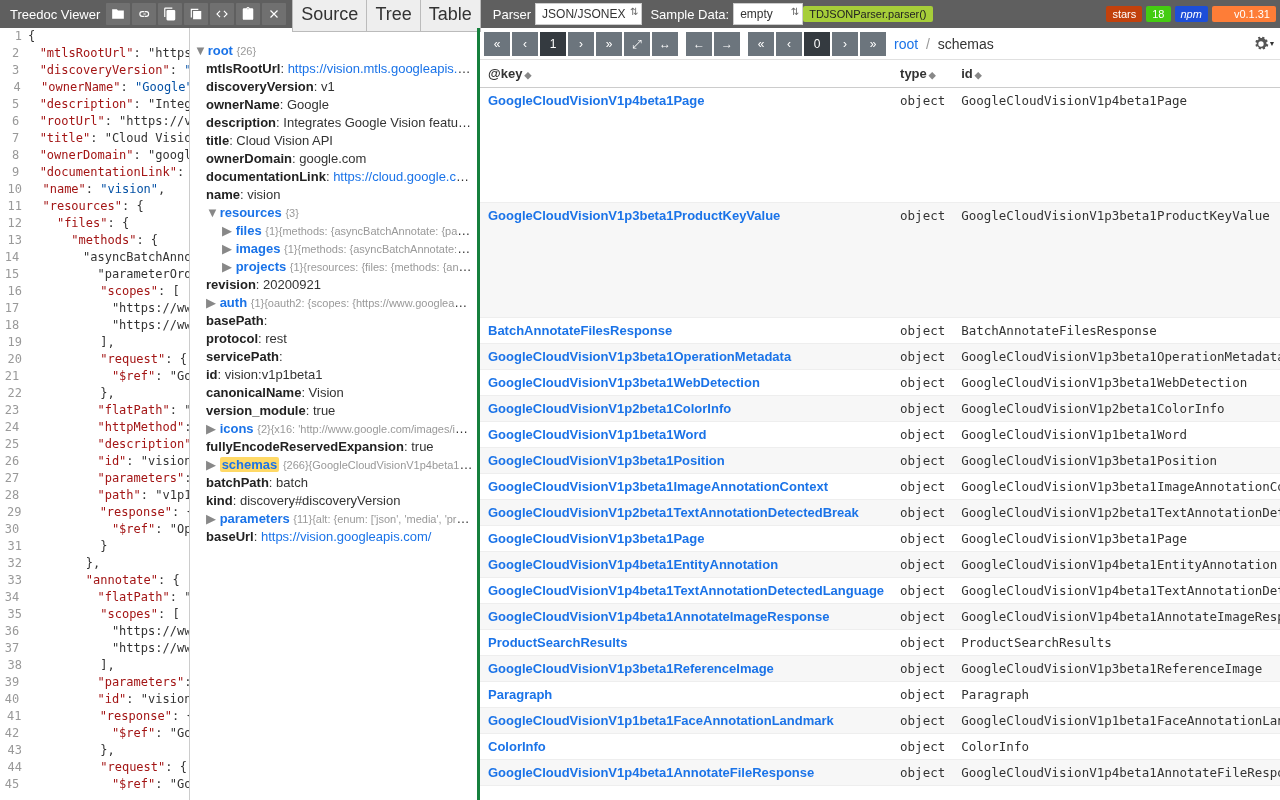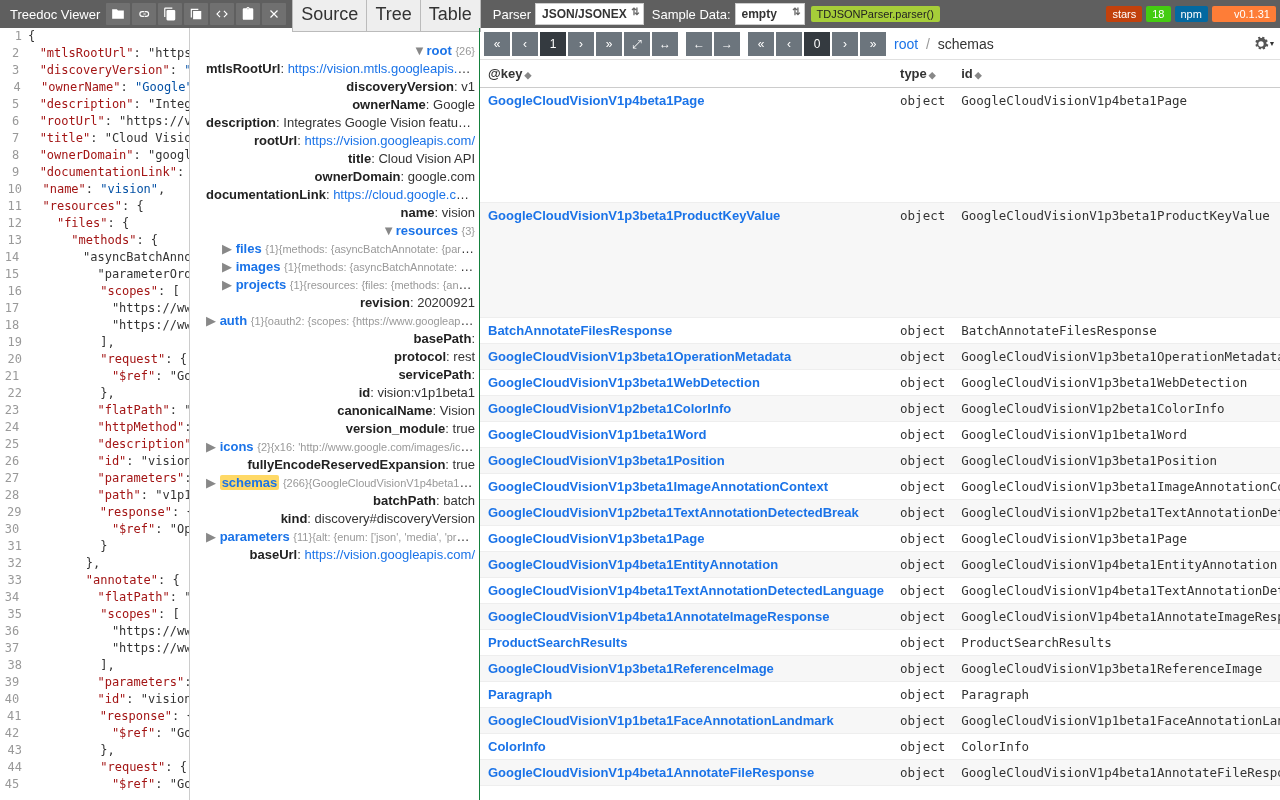--- a/index.html
+++ b/index.html
@@ -6,37 +6,37 @@
 body { font-family: -apple-system, "Helvetica Neue", Arial, sans-serif; font-size: 13px; color: #333; background: #fff; overflow: hidden; }
 .toolbar { height: 28px; background: #5f5f5f; display: flex; align-items: center; padding: 0 4px; color: #fff; }
 .app-title { font-size: 13px; padding: 0 6px; white-space: nowrap; }
 .tbtn { width: 24px; height: 22px; background: #707070; display: inline-flex; align-items: center; justify-content: center; margin-right: 2px; cursor: pointer; border-radius: 1px; }
 .tbtn svg { width: 14px; height: 14px; fill: #fff; }
 .tgroup { display: flex; margin: 0 4px; }
 .modebtn { background: #eee; color: #333; height: 36px; padding: 0 8px; font-size: 18px; display: inline-flex; align-items: center; cursor: pointer; border: 1px solid #bbb; }
 .modebtn + .modebtn { border-left: none; }
 .lbl { font-size: 13px; padding: 0 4px 0 8px; }
 .sel { height: 22px; font-size: 12px; background: #fff; color: #333; border: 1px solid #ccc; padding: 0 16px 0 6px; appearance: none; position: relative; display: inline-flex; align-items: center; min-width: 100px; }
-.sel-wrap { position: relative; display: inline-block; font-weight: bold; }
+.sel-wrap { position: relative; display: inline-block; }
 .sel-wrap::after { content: "⇅"; position: absolute; right: 4px; top: 3px; font-size: 10px; color: #666; pointer-events: none; }
-.parsername { background: #a6ce39; color: #222; padding: 2px 6px; font-size: 11px; border-radius: 2px; margin-left: 6px; }
+.parsername { background: #a6ce39; color: #222; padding: 2px 6px; font-size: 11px; border-radius: 2px; }
 .spacer { flex: 1; }
 .badge { font-size: 11px; padding: 2px 6px; border-radius: 2px; margin-left: 4px; }
 .b-stars { background: #c2410c; color: #fff; }
 .b-stars-n { background: #4c1; color: #fff; }
-.b-npm { background: #0369a1; color: #fff; }
+.b-npm { background: #1d4ed8; color: #fff; font-style: italic; }
 .b-ver { background: #fe7d37; color: #fff; padding-left: 22px; }
 .main { display: flex; height: calc(100vh - 28px); }
 .pane-source { width: 190px; overflow: hidden; border-right: 1px solid #ccc; font-family: Consolas, monospace; font-size: 12px; white-space: pre; line-height: 17px; }
 .gutter { display: inline-block; width: 28px; text-align: right; color: #999; padding-right: 6px; user-select: none; }
 .k { color: #a31515; }
 .s { color: #0451a5; }
 .srow { display: flex; }
 .srow .txt { overflow: hidden; }
-.pane-tree { width: 290px; overflow: hidden; border-right: 1px solid #15803d; font-size: 13px; line-height: 18px; padding: 14px 4px; text-align: right; }
+.pane-tree { width: 290px; overflow: hidden; border-right: 3px solid #15803d; font-size: 13px; line-height: 18px; padding: 14px 4px; }
 .tree-row { white-space: nowrap; overflow: hidden; text-overflow: ellipsis; }
 .caret { display: inline-block; width: 10px; color: #888; cursor: pointer; }
 .tkey { color: #222; font-weight: 600; }
 .tkey.link { color: #1a73e8; font-weight: 600; cursor: pointer; }
 .tval { color: #333; }
 .tval.link { color: #1a73e8; cursor: pointer; }
 .meta { color: #999; font-size: 11px; }
 .sel-node { background: #ffd966; border-radius: 2px; padding: 0 2px; }
 .ind1 { padding-left: 12px; }
 .ind2 { padding-left: 28px; }
@@ -118,21 +118,20 @@
 <div class="main">
   <div class="pane-source" id="srcpane"><div class="srow"><span class="gutter">1</span><span class="txt">{</span></div><div class="srow"><span class="gutter">2</span><span class="txt">  <span class="k">"mtlsRootUrl"</span>: "https://</span></div><div class="srow"><span class="gutter">3</span><span class="txt">  <span class="k">"discoveryVersion"</span>: <span class="s">"v1"</span></span></div><div class="srow"><span class="gutter">4</span><span class="txt">  <span class="k">"ownerName"</span>: <span class="s">"Google"</span>,</span></div><div class="srow"><span class="gutter">5</span><span class="txt">  <span class="k">"description"</span>: "Integrat</span></div><div class="srow"><span class="gutter">6</span><span class="txt">  <span class="k">"rootUrl"</span>: "https://visi</span></div><div class="srow"><span class="gutter">7</span><span class="txt">  <span class="k">"title"</span>: "Cloud Vision A</span></div><div class="srow"><span class="gutter">8</span><span class="txt">  <span class="k">"ownerDomain"</span>: "google.c</span></div><div class="srow"><span class="gutter">9</span><span class="txt">  <span class="k">"documentationLink"</span>: "ht</span></div><div class="srow"><span class="gutter">10</span><span class="txt">  <span class="k">"name"</span>: <span class="s">"vision"</span>,</span></div><div class="srow"><span class="gutter">11</span><span class="txt">  <span class="k">"resources"</span>: {</span></div><div class="srow"><span class="gutter">12</span><span class="txt">    <span class="k">"files"</span>: {</span></div><div class="srow"><span class="gutter">13</span><span class="txt">      <span class="k">"methods"</span>: {</span></div><div class="srow"><span class="gutter">14</span><span class="txt">        "asyncBatchAnnotat</span></div><div class="srow"><span class="gutter">15</span><span class="txt">          "parameterOrder"</span></div><div class="srow"><span class="gutter">16</span><span class="txt">          <span class="k">"scopes"</span>: [</span></div><div class="srow"><span class="gutter">17</span><span class="txt">            "https://www.g</span></div><div class="srow"><span class="gutter">18</span><span class="txt">            "https://www.g</span></div><div class="srow"><span class="gutter">19</span><span class="txt">          ],</span></div><div class="srow"><span class="gutter">20</span><span class="txt">          <span class="k">"request"</span>: {</span></div><div class="srow"><span class="gutter">21</span><span class="txt">            <span class="k">"$ref"</span>: "Googl</span></div><div class="srow"><span class="gutter">22</span><span class="txt">          },</span></div><div class="srow"><span class="gutter">23</span><span class="txt">          <span class="k">"flatPath"</span>: "v1p</span></div><div class="srow"><span class="gutter">24</span><span class="txt">          <span class="k">"httpMethod"</span>: "P</span></div><div class="srow"><span class="gutter">25</span><span class="txt">          <span class="k">"description"</span>: "</span></div><div class="srow"><span class="gutter">26</span><span class="txt">          <span class="k">"id"</span>: "vision.fi</span></div><div class="srow"><span class="gutter">27</span><span class="txt">          <span class="k">"parameters"</span>: {}</span></div><div class="srow"><span class="gutter">28</span><span class="txt">          <span class="k">"path"</span>: "v1p1bet</span></div><div class="srow"><span class="gutter">29</span><span class="txt">          <span class="k">"response"</span>: {</span></div><div class="srow"><span class="gutter">30</span><span class="txt">            <span class="k">"$ref"</span>: "Opera</span></div><div class="srow"><span class="gutter">31</span><span class="txt">          }</span></div><div class="srow"><span class="gutter">32</span><span class="txt">        },</span></div><div class="srow"><span class="gutter">33</span><span class="txt">        <span class="k">"annotate"</span>: {</span></div><div class="srow"><span class="gutter">34</span><span class="txt">          <span class="k">"flatPath"</span>: "v1p</span></div><div class="srow"><span class="gutter">35</span><span class="txt">          <span class="k">"scopes"</span>: [</span></div><div class="srow"><span class="gutter">36</span><span class="txt">            "https://www.g</span></div><div class="srow"><span class="gutter">37</span><span class="txt">            "https://www.g</span></div><div class="srow"><span class="gutter">38</span><span class="txt">          ],</span></div><div class="srow"><span class="gutter">39</span><span class="txt">          <span class="k">"parameters"</span>: {}</span></div><div class="srow"><span class="gutter">40</span><span class="txt">          <span class="k">"id"</span>: "vision.fi</span></div><div class="srow"><span class="gutter">41</span><span class="txt">          <span class="k">"response"</span>: {</span></div><div class="srow"><span class="gutter">42</span><span class="txt">            <span class="k">"$ref"</span>: "Googl</span></div><div class="srow"><span class="gutter">43</span><span class="txt">          },</span></div><div class="srow"><span class="gutter">44</span><span class="txt">          <span class="k">"request"</span>: {</span></div><div class="srow"><span class="gutter">45</span><span class="txt">            <span class="k">"$ref"</span>: "Googl</span></div></div>
 
   <div class="pane-tree" id="treepane">
     <div class="tree-row"><span class="caret">▼</span> <span class="tkey link">root</span> <span class="meta">{26}</span></div>
     <div id="treeitems">
         <div class="tree-row ind1"><span class="tkey">mtlsRootUrl</span>: <span class="tval link">https://vision.mtls.googleapis.com/</span></div>
         <div class="tree-row ind1"><span class="tkey">discoveryVersion</span>: <span class="tval">v1</span></div>
         <div class="tree-row ind1"><span class="tkey">ownerName</span>: <span class="tval">Google</span></div>
         <div class="tree-row ind1"><span class="tkey">description</span>: <span class="tval">Integrates Google Vision features, includin</span></div>
-        <div class="tree-row ind1"><span class="tkey">rootUrl</span>: <span class="tval link">https://vision.googleapis.com/</span></div>
         <div class="tree-row ind1"><span class="tkey">title</span>: <span class="tval">Cloud Vision API</span></div>
         <div class="tree-row ind1"><span class="tkey">ownerDomain</span>: <span class="tval">google.com</span></div>
         <div class="tree-row ind1"><span class="tkey">documentationLink</span>: <span class="tval link">https://cloud.google.com/vision/</span></div>
         <div class="tree-row ind1"><span class="tkey">name</span>: <span class="tval">vision</span></div>
         <div class="tree-row ind1"><span class="caret">▼</span> <span class="tkey link">resources</span> <span class="meta">{3}</span></div>
         <div class="tree-row ind2"><span class="caret">▶</span> <span class="tkey link">files</span> <span class="meta">{1}{methods: {asyncBatchAnnotate: {parameterOr</span></div>
         <div class="tree-row ind2"><span class="caret">▶</span> <span class="tkey link">images</span> <span class="meta">{1}{methods: {asyncBatchAnnotate: {path: 'v1p</span></div>
         <div class="tree-row ind2"><span class="caret">▶</span> <span class="tkey link">projects</span> <span class="meta">{1}{resources: {files: {methods: {annotate: {id</span></div>
         <div class="tree-row ind1"><span class="tkey">revision</span>: <span class="tval">20200921</span></div>
         <div class="tree-row ind1"><span class="caret">▶</span> <span class="tkey link">auth</span> <span class="meta">{1}{oauth2: {scopes: {https://www.googleapis.com/au</span></div>

